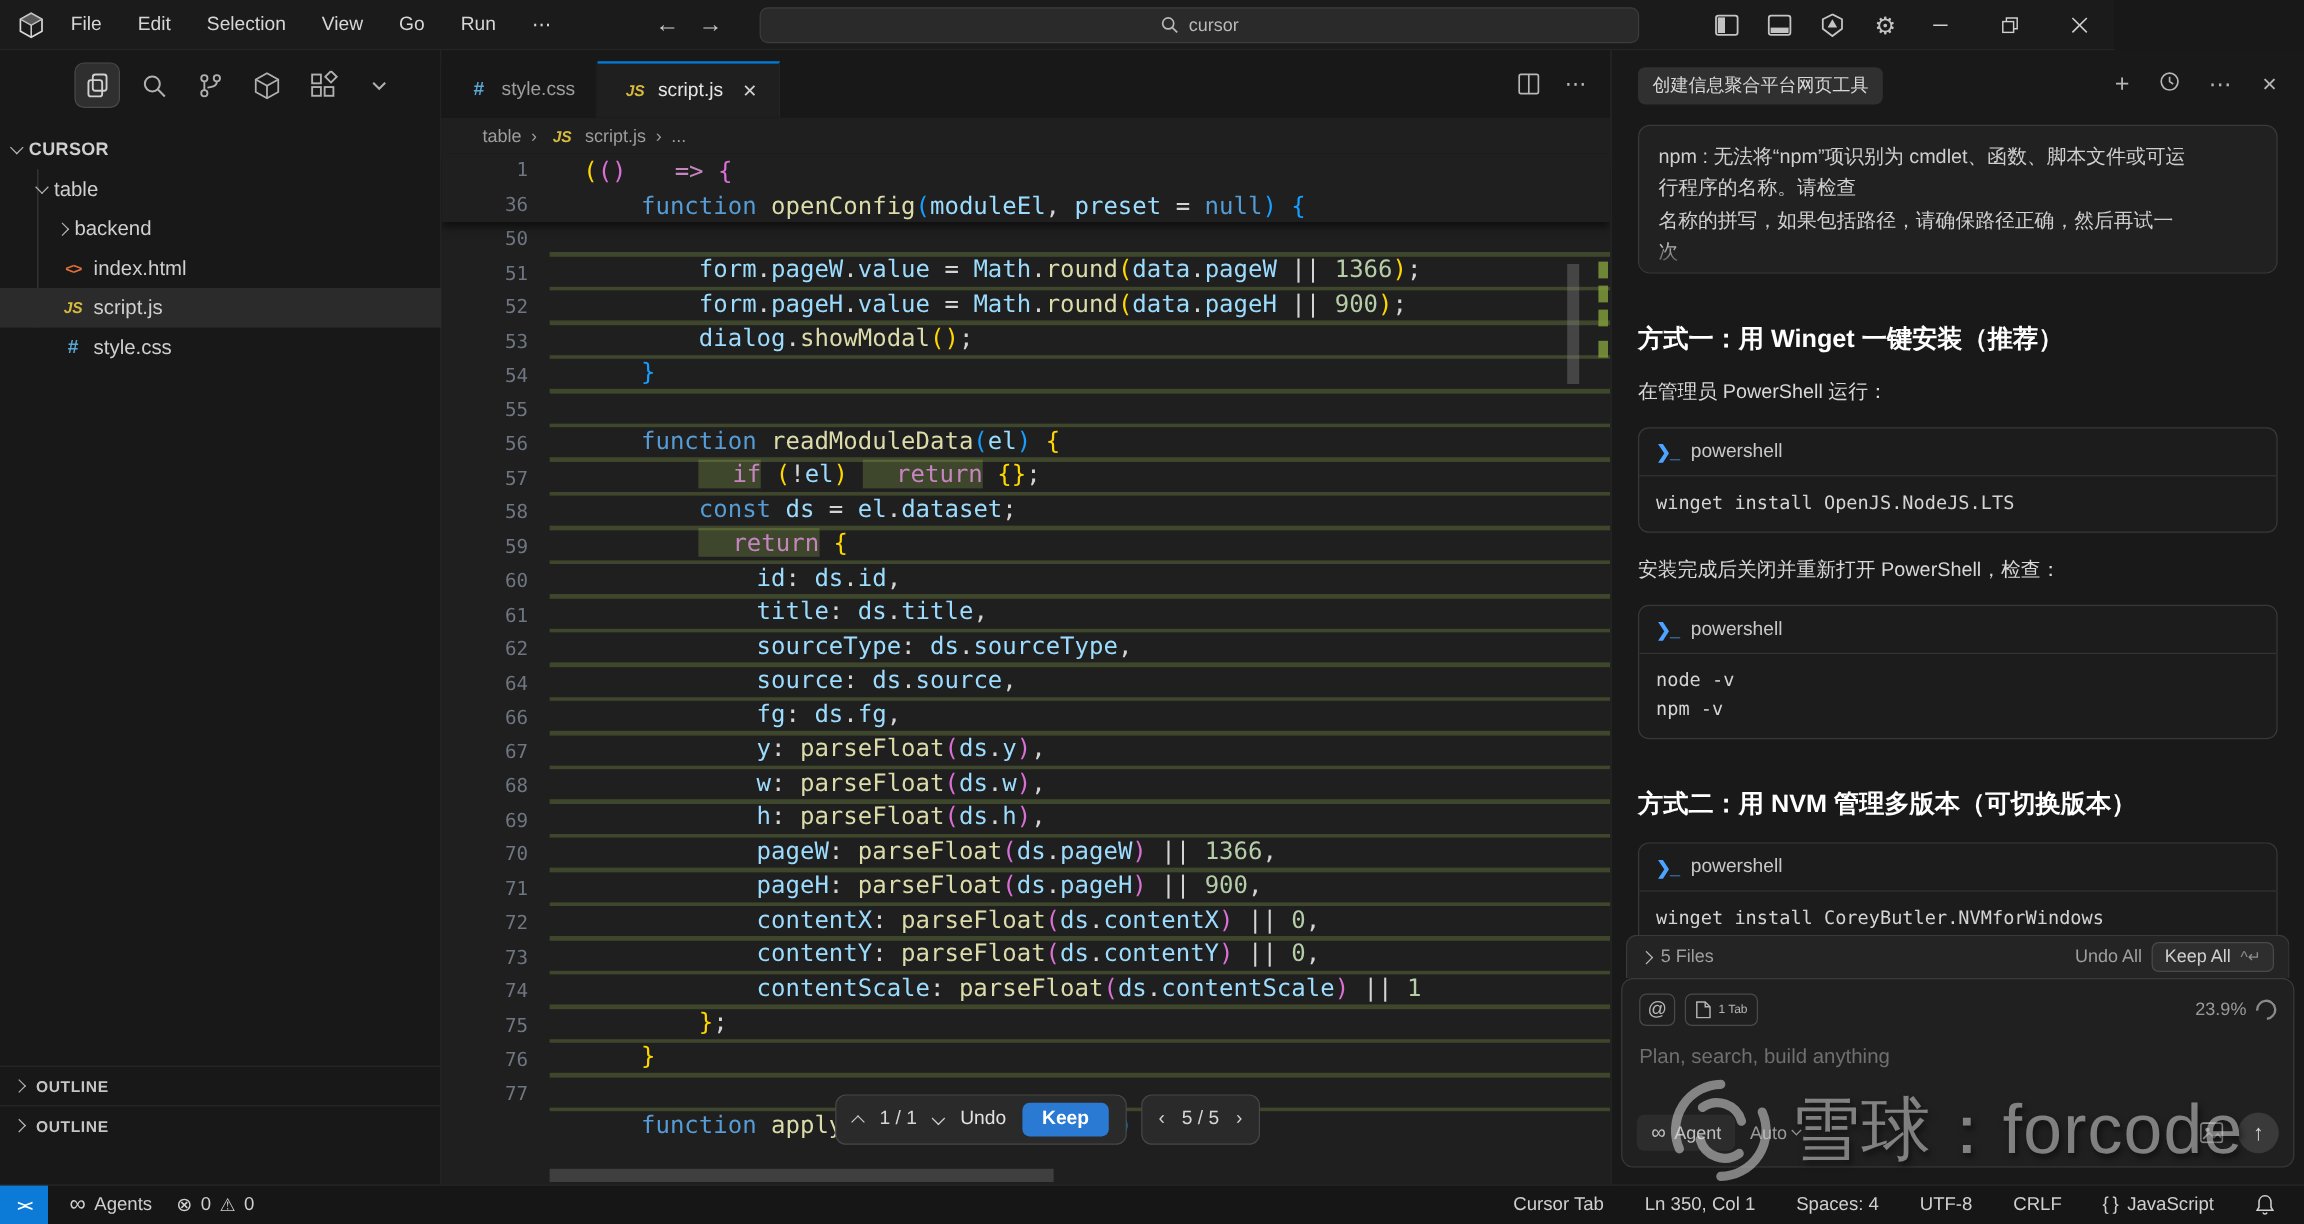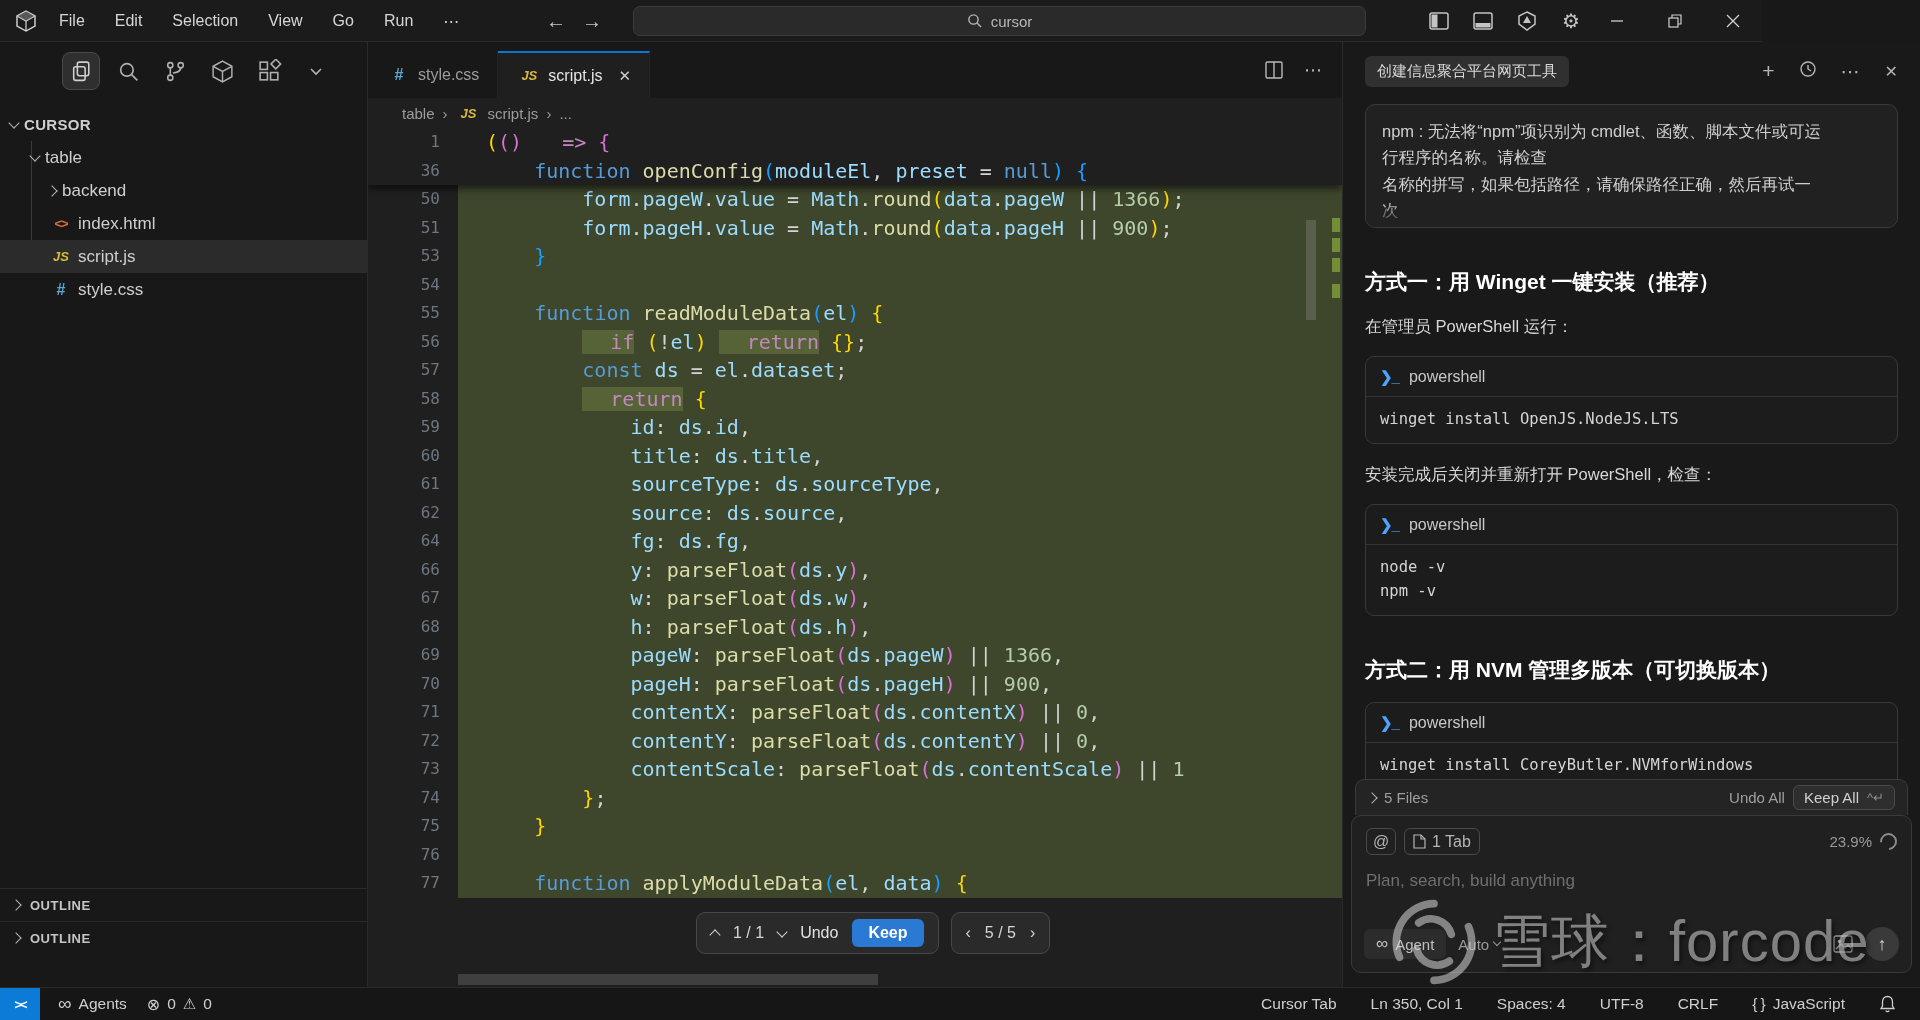--- a/index.html
+++ b/index.html
@@ -54,21 +54,21 @@
   .tab.active { background:#1f1f1f; color:#e6e6e6; border-top:2px solid #0078d4; }
   .tab .close { margin-left:8px; font-size:15px; color:#cfcfcf; }
   #tab-actions { position:absolute; right:18px; top:0; height:56px; display:flex; align-items:center; gap:20px;
     color:#b8b8b8; }
   #breadcrumb { height:30px; display:flex; align-items:center; gap:8px; padding-left:34px; font-size:15px;
     color:#9d9d9d; background:#1f1f1f; }
   #codewrap { position:relative; height:859px; overflow:hidden; font-family:"DejaVu Sans Mono",monospace; }
   .crow { display:flex; height:28.5px; line-height:28.5px; }
   .crow .ln { width:90px; padding-right:18px; text-align:right; color:#6e7681; font-size:16px; flex:none; }
   .crow .ct { flex:1; white-space:pre; font-size:20px; padding-left:28px; }
-  .crow.added .ct { background:rgba(156,186,82,0.25); }
+  .crow.added .ct { background:rgba(156,186,82,0.25);margin-top:25px; }
   #code-lines { position:absolute; top:57px; left:0; right:0; }
   #sticky-lines { position:absolute; top:0; left:0; right:0; background:#1f1f1f; z-index:5;
     box-shadow:0 4px 7px rgba(0,0,0,.55); }
   .tk.pn { color:#d4d4d4; } .tk.kw { color:#569cd6; } .tk.ct { color:#c586c0; }
   .tk.fn { color:#dcdcaa; } .tk.vr { color:#9cdcfe; } .tk.nm { color:#b5cea8; }
   .tk.g { color:#ffd700; } .tk.pk { color:#da70d6; } .tk.bl { color:#179fff; }
   #vscroll { position:absolute; right:26px; top:92px; width:10px; height:100px; background:rgba(140,140,140,.35);
     z-index:6; }
   #ruler { position:absolute; right:2px; top:60px; width:8px; height:800px; z-index:6; }
   .rmark { position:absolute; left:0; width:8px; height:14px; background:rgba(130,160,60,.8); }
@@ -111,21 +111,21 @@
     border-radius:9px 9px 0 0; height:36px; display:flex; align-items:center; padding:0 12px; gap:8px;
     font-size:15px; color:#9f9f9f; }
   #files-bar .spacer { flex:1; }
   #keepall-chip { border:1px solid #4a4a4a; background:#2e2e2e; border-radius:6px; padding:3px 10px;
     color:#d0d0d0; display:flex; gap:8px; align-items:center; }
   #keepall-chip .kbd { color:#8f8f8f; font-size:13px; }
   #input-box { background:#202020; border:1px solid #3a3a3a; border-radius:10px; height:158px;
     position:relative; padding:12px 14px; }
   #chips-row { display:flex; align-items:center; gap:8px; }
   .chip { border:1px solid #4a4a4a; border-radius:6px; height:27px; display:flex; align-items:center;
-    justify-content:center; color:#b5b5b5; font-size:16px; padding:0 8px; gap:6px; }
+    justify-content:center; color:#b5b5b5; font-size:10px; padding:0 8px; gap:6px; }
   #at-chip { width:30px; font-size:16px; }
   #percent-wrap { margin-left:auto; display:flex; align-items:center; gap:8px; color:#9a9a9a; font-size:15px; }
   #spinner { width:17px; height:17px; border:2.5px solid #8a8a8a; border-bottom-color:transparent;
     border-radius:50%; transform:rotate(40deg); }
   #placeholder { margin-top:16px; color:#6f6f6f; font-size:17px; }
   #input-actions { position:absolute; left:12px; right:12px; bottom:11px; display:flex; align-items:center; gap:12px; }
   #agent-pill { background:#2c2c2c; border-radius:6px; padding:5px 12px; color:#c0c0c0; font-size:15px;
     display:flex; align-items:center; gap:7px; }
   #auto-label { color:#9a9a9a; font-size:15px; display:flex; align-items:center; gap:5px; }
   #input-actions .spacer { flex:1; }
@@ -333,20 +333,24 @@
   </div>
   <div id="codewrap">
     <div id="code-lines">
         <div class="crow added">
           <span class="ln">50</span>
           <span class="ct"><span class="tk pn">        </span><span class="tk vr">form</span><span class="tk pn">.</span><span class="tk vr">pageW</span><span class="tk pn">.</span><span class="tk vr">value</span><span class="tk pn"> = </span><span class="tk vr">Math</span><span class="tk pn">.</span><span class="tk fn">round</span><span class="tk g">(</span><span class="tk vr">data</span><span class="tk pn">.</span><span class="tk vr">pageW</span><span class="tk pn"> || </span><span class="tk nm">1366</span><span class="tk g">)</span><span class="tk pn">;</span></span>
         </div>
         <div class="crow added">
           <span class="ln">51</span>
           <span class="ct"><span class="tk pn">        </span><span class="tk vr">form</span><span class="tk pn">.</span><span class="tk vr">pageH</span><span class="tk pn">.</span><span class="tk vr">value</span><span class="tk pn"> = </span><span class="tk vr">Math</span><span class="tk pn">.</span><span class="tk fn">round</span><span class="tk g">(</span><span class="tk vr">data</span><span class="tk pn">.</span><span class="tk vr">pageH</span><span class="tk pn"> || </span><span class="tk nm">900</span><span class="tk g">)</span><span class="tk pn">;</span></span>
+        </div>
+        <div class="crow added">
+          <span class="ln">52</span>
+          <span class="ct"><span class="tk pn">        </span><span class="tk vr">dialog</span><span class="tk pn">.</span><span class="tk fn">showModal</span><span class="tk g">()</span><span class="tk pn">;</span></span>
         </div>
         <div class="crow added">
           <span class="ln">53</span>
           <span class="ct"><span class="tk pn">    </span><span class="tk bl">}</span></span>
         </div>
         <div class="crow added">
           <span class="ln">54</span>
           <span class="ct"></span>
         </div>
         <div class="crow added">

